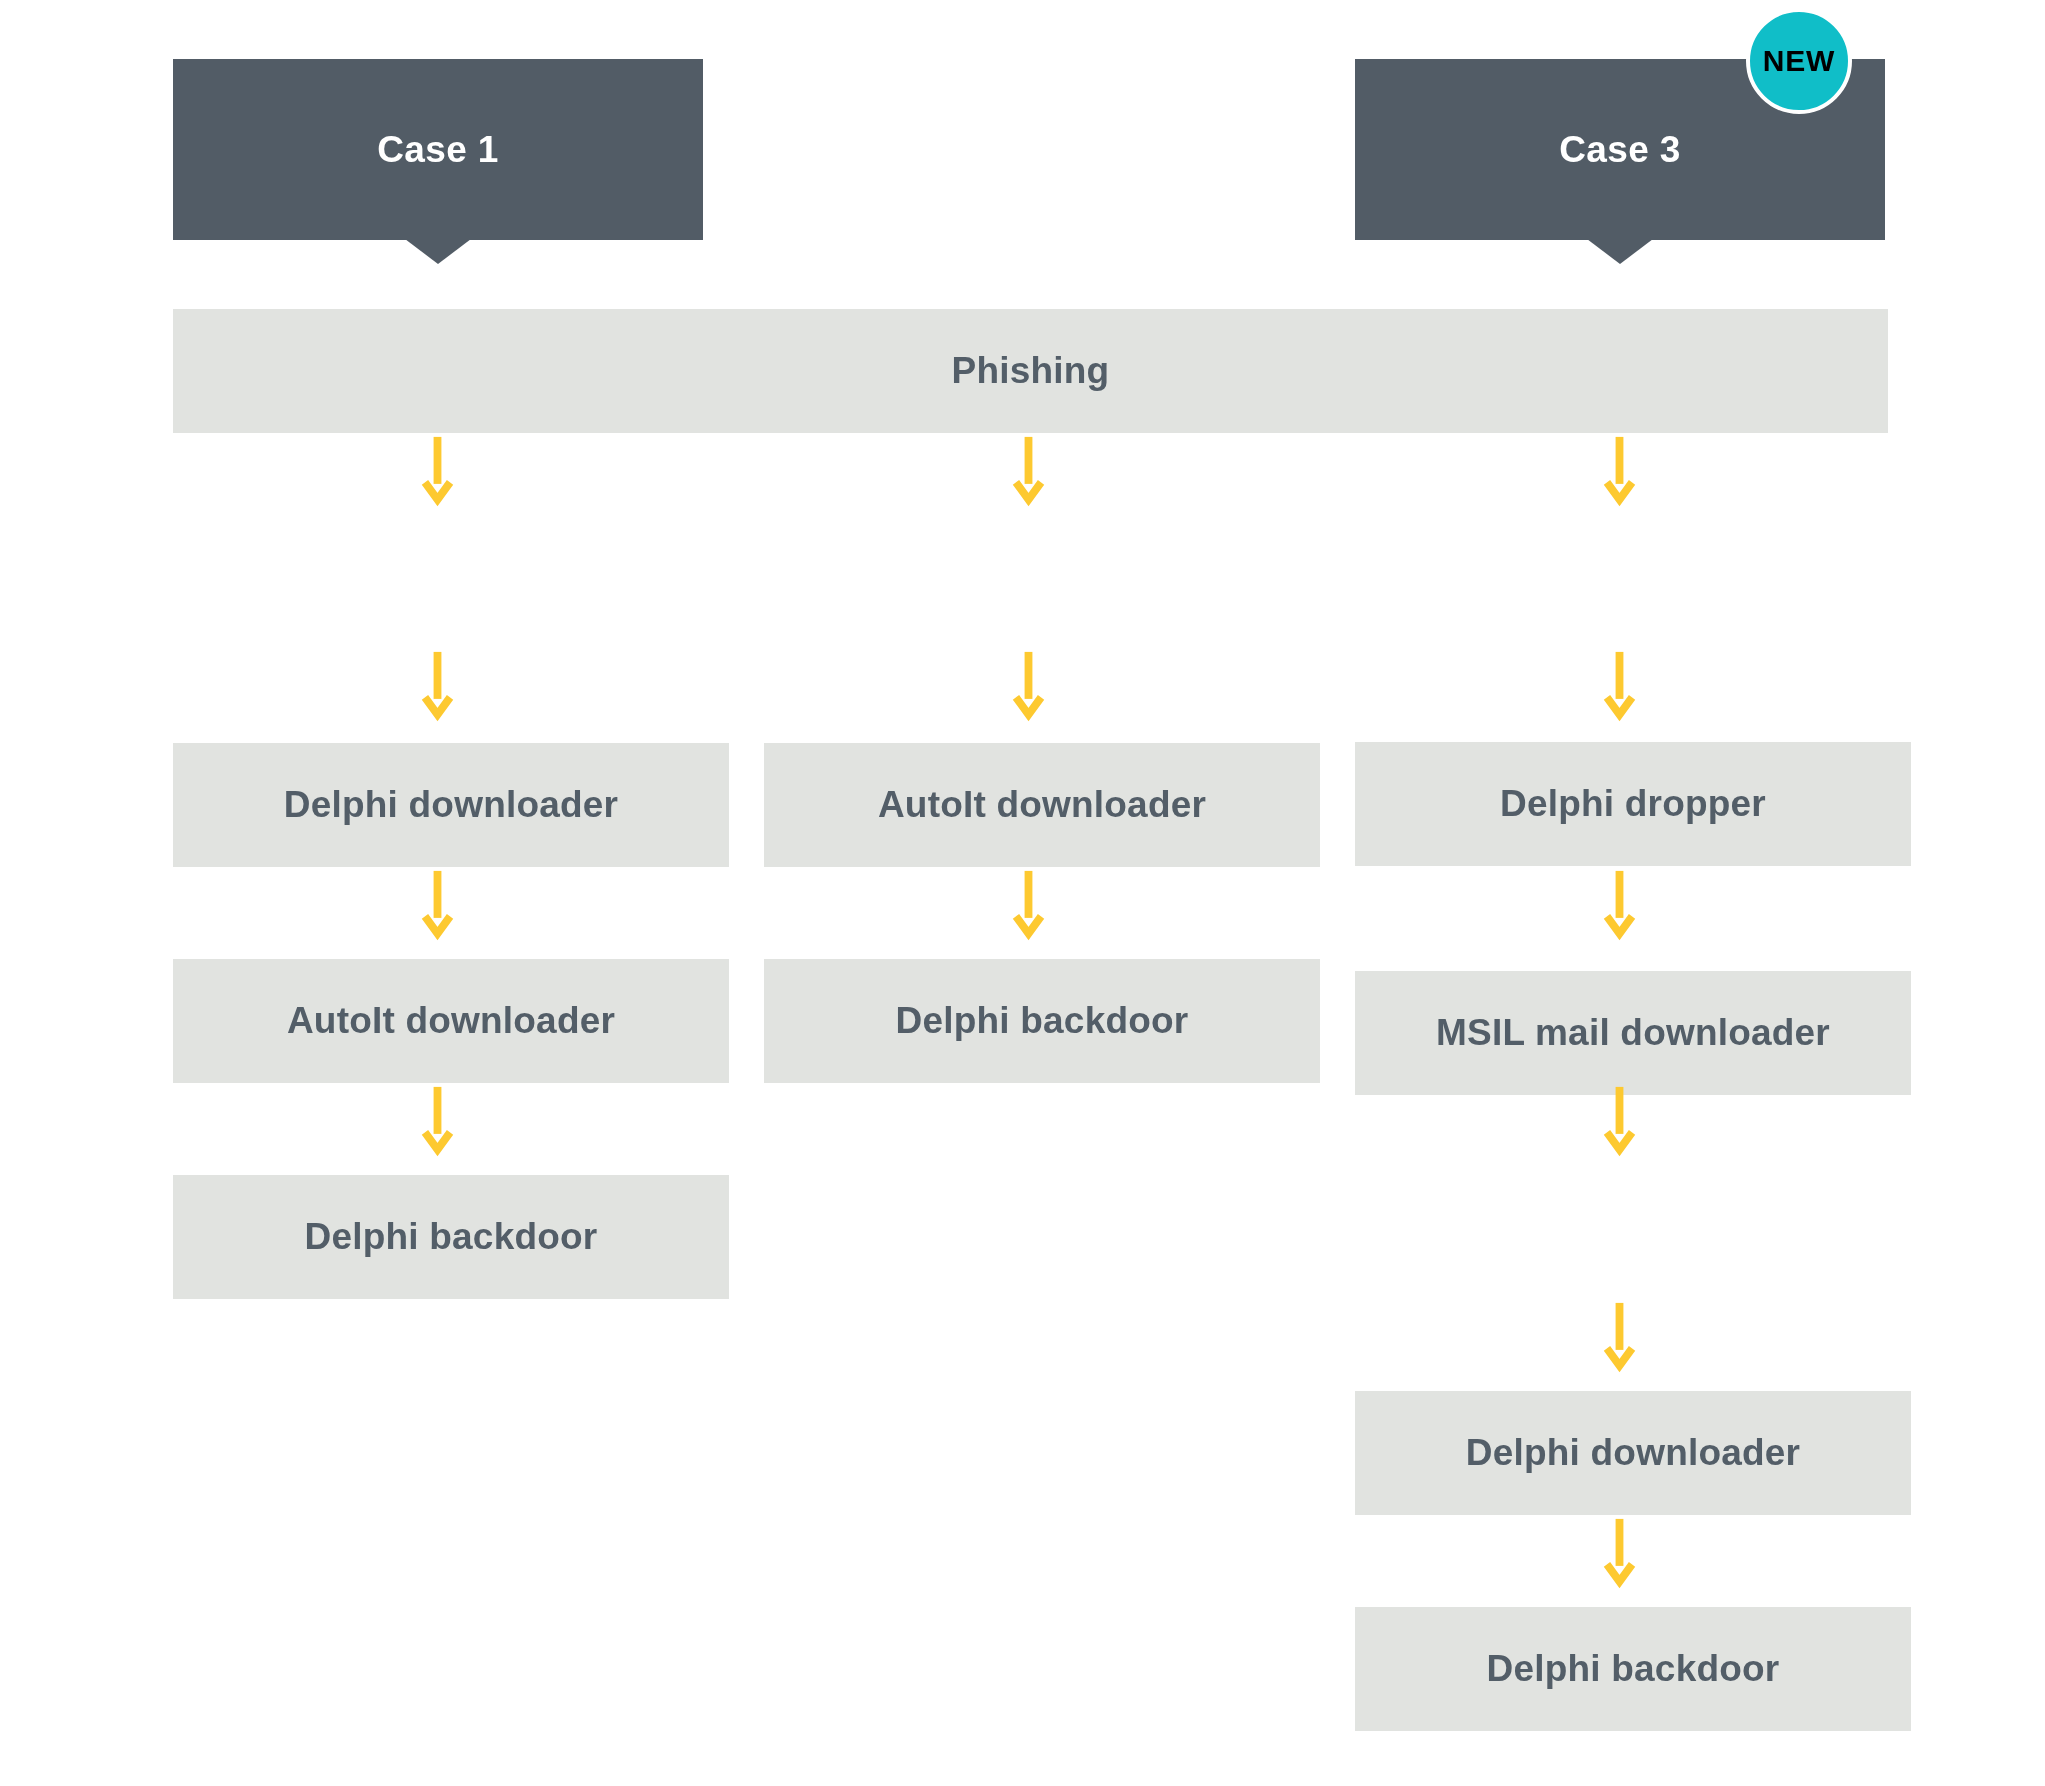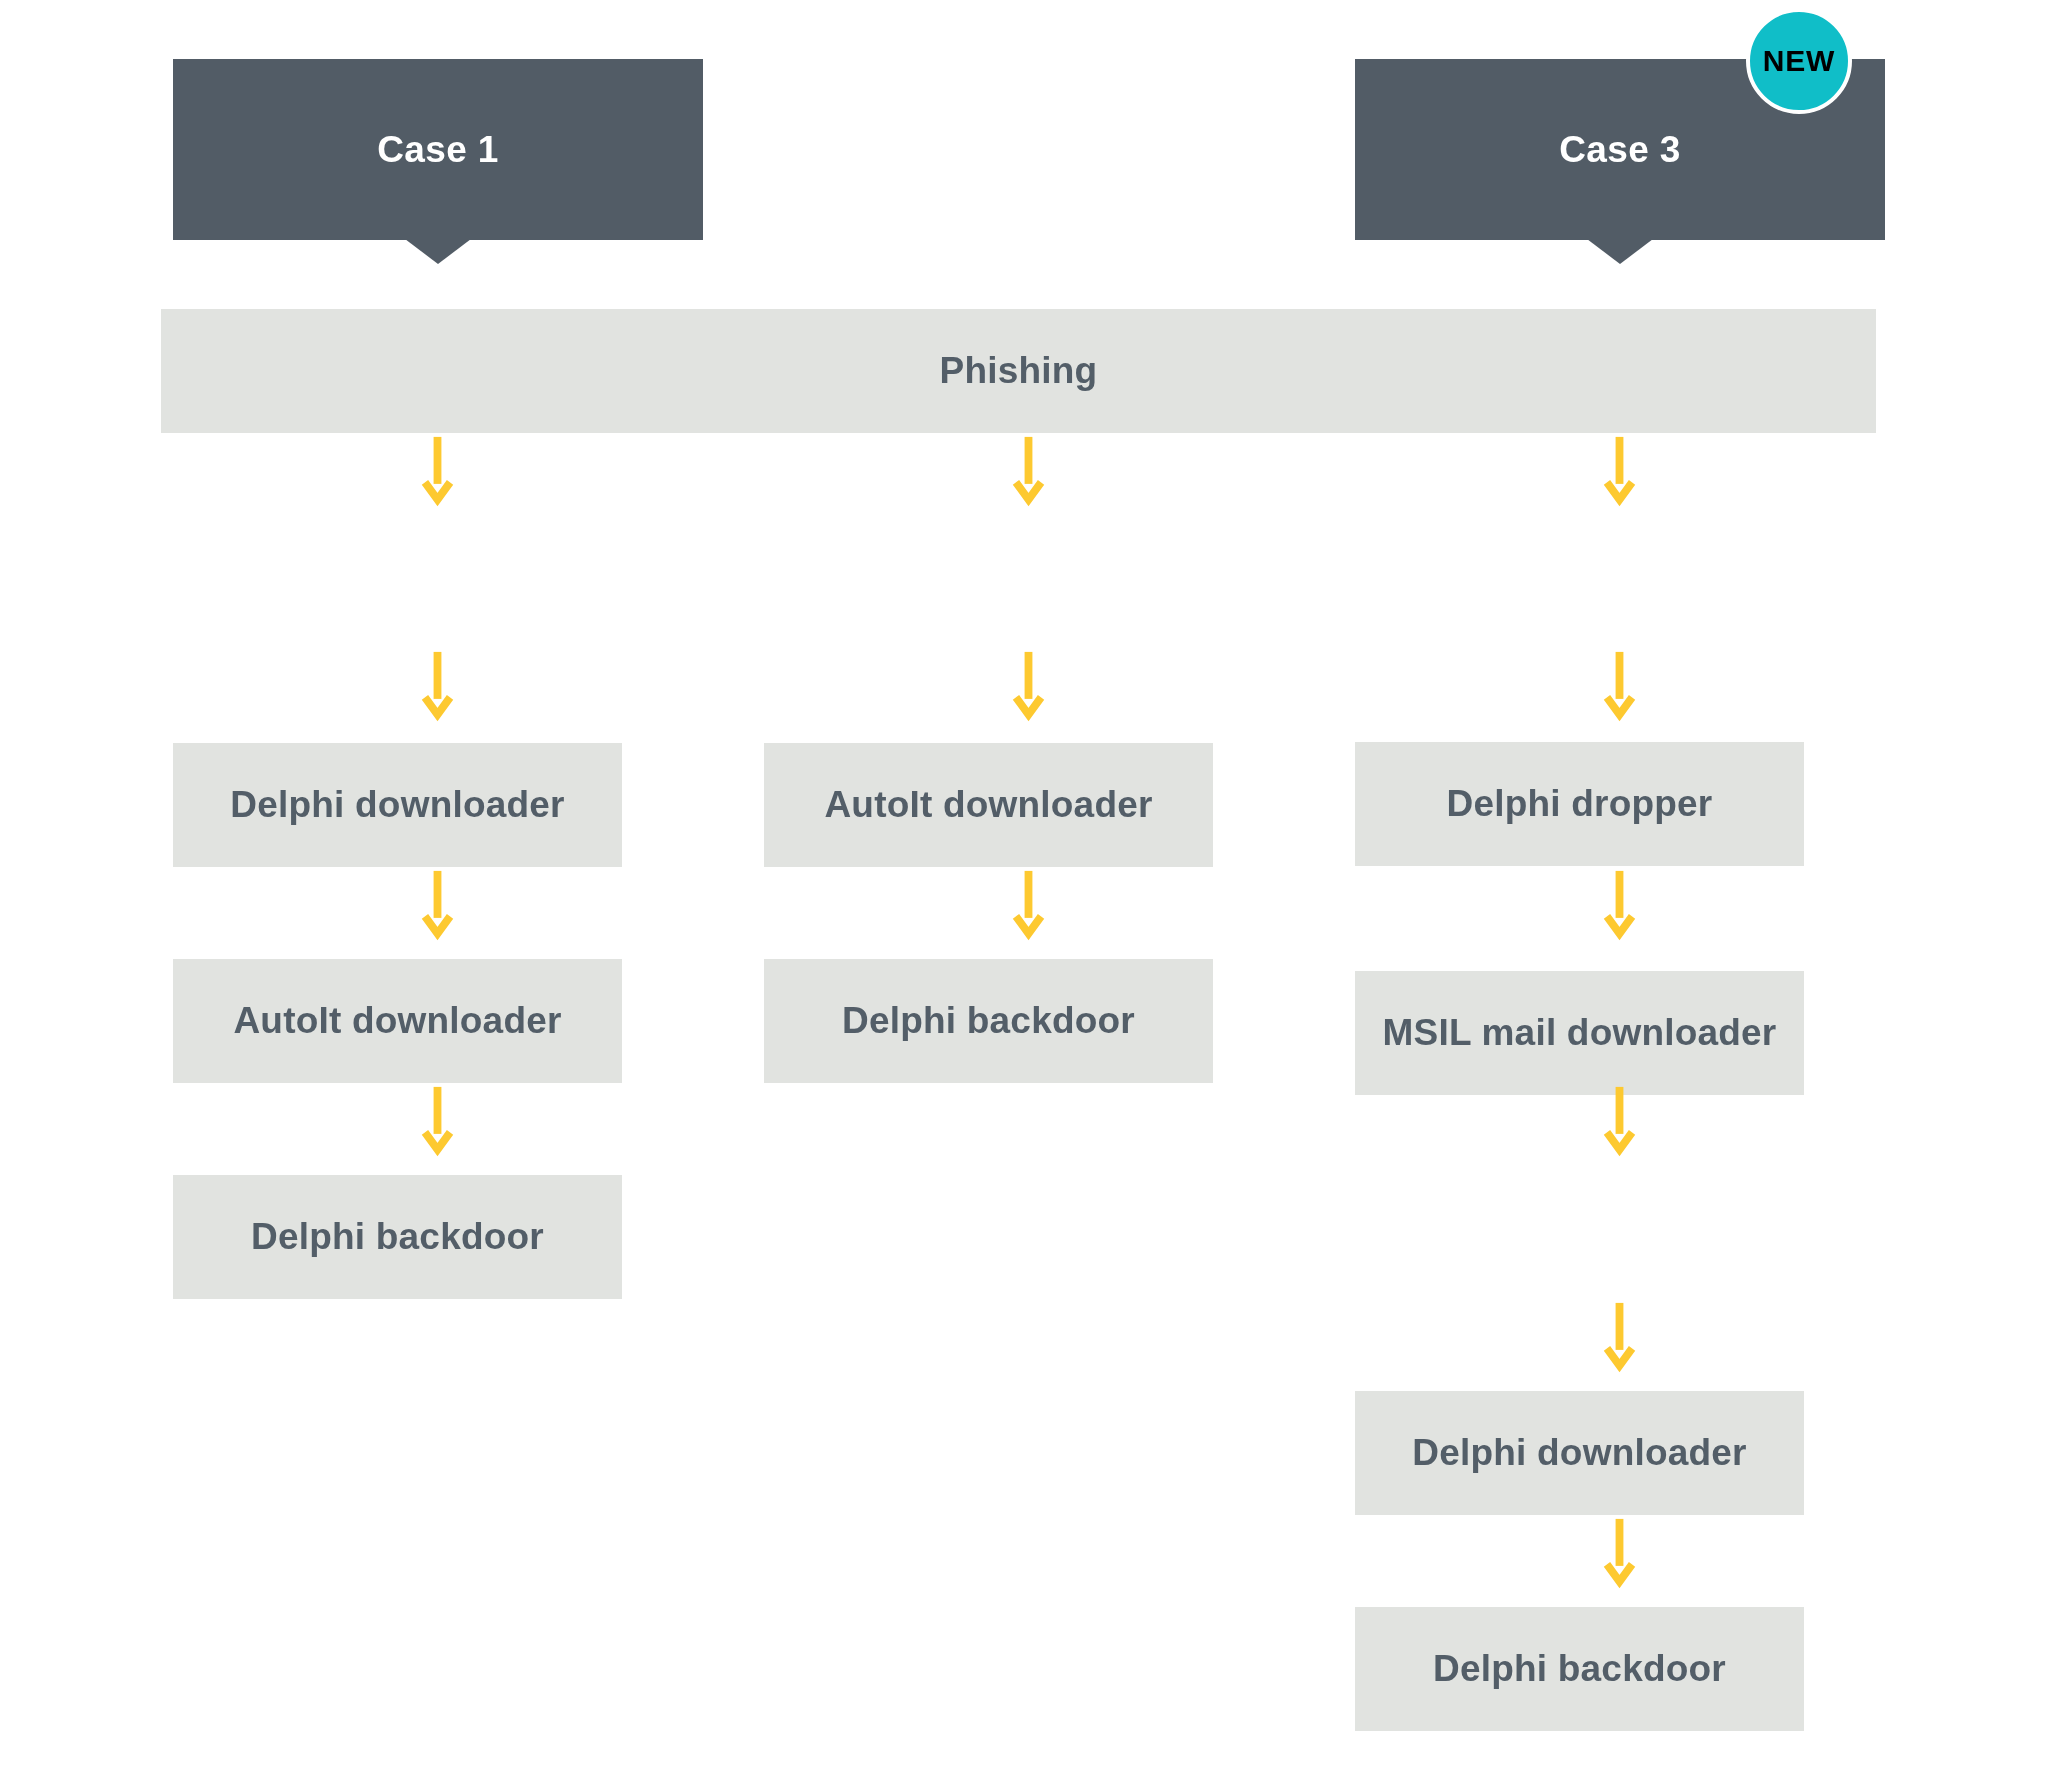--- a/index.html
+++ b/index.html
@@ -24,22 +24,22 @@
     border-right:33px solid transparent;
     border-top:25px solid var(--header-bg,#525C66);
   }
   .bar,.box{
     position:absolute;
     background:var(--box-bg,#E1E3E0);
     color:var(--text,#535E68);
     display:flex;align-items:center;justify-content:center;
     font-size:37px;font-weight:bold;letter-spacing:0.2px;
   }
-  .bar{left:161px;width:1715px;height:124px;}
-  .box{width:449px;height:124px;}
+  .bar{left:173px;width:1715px;height:124px;}
+  .box{width:556px;height:124px;}
   .c1{left:173px;} .c2{left:764px;} .c3{left:1355px;}
   .arrow{position:absolute;width:47px;height:79px;}
   .arrow line,.arrow polyline{
     stroke:var(--arrow,#FDC930);stroke-width:10;fill:none;stroke-linejoin:miter;
   }
   .badge{
     position:absolute;left:1746px;top:7.9px;
     width:98px;height:98px;border-radius:50%;
     background:var(--badge-bg,#10BEC8);
     border:4.7px solid #ffffff;

